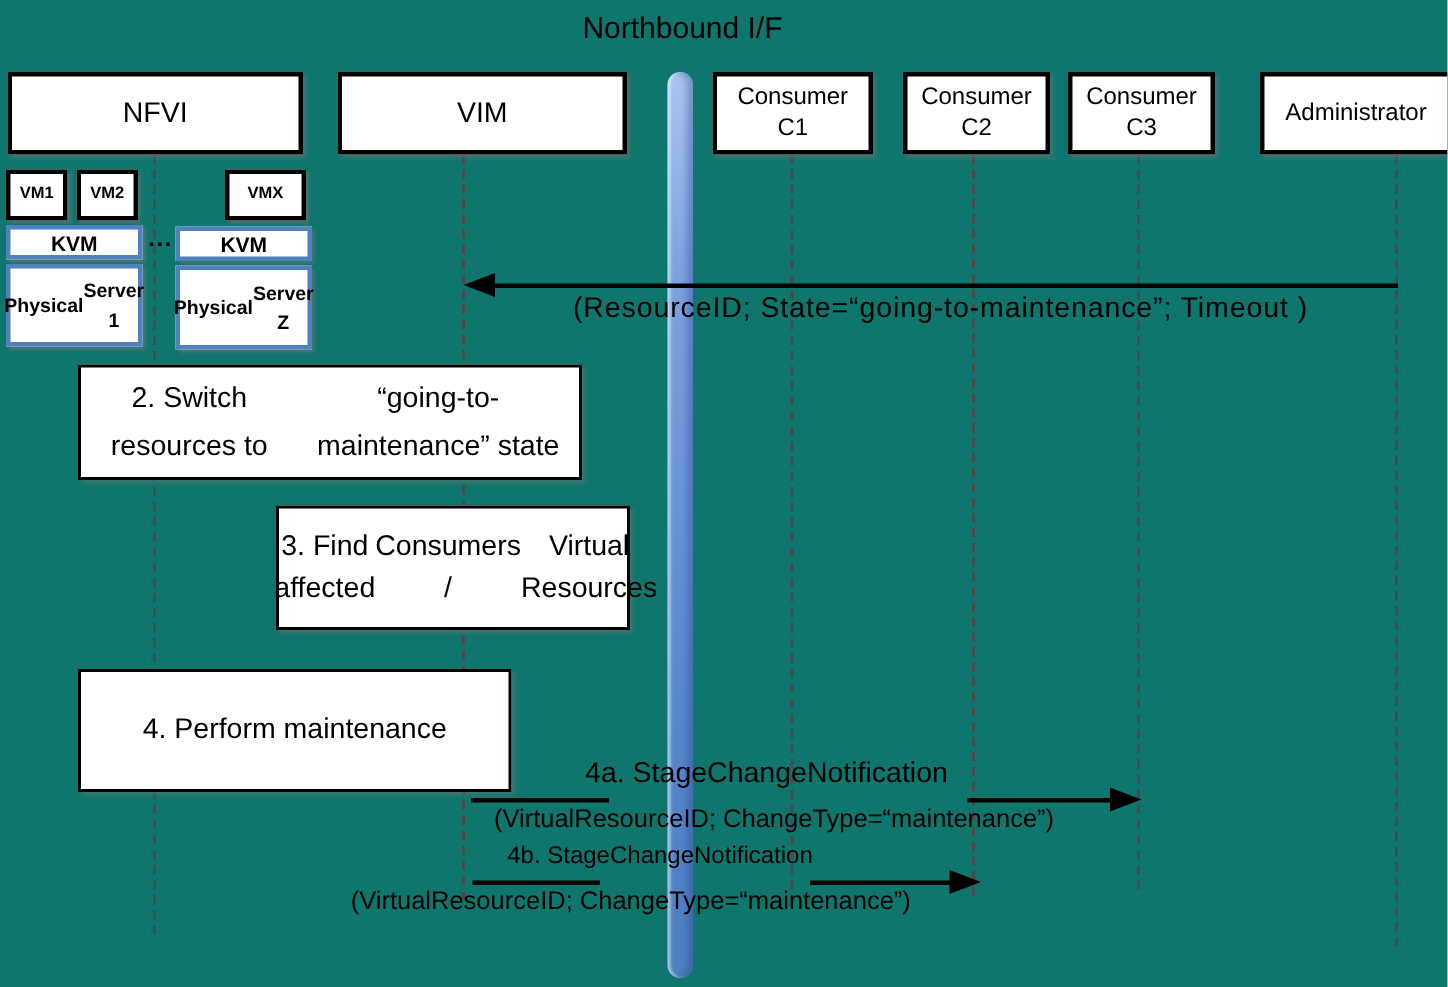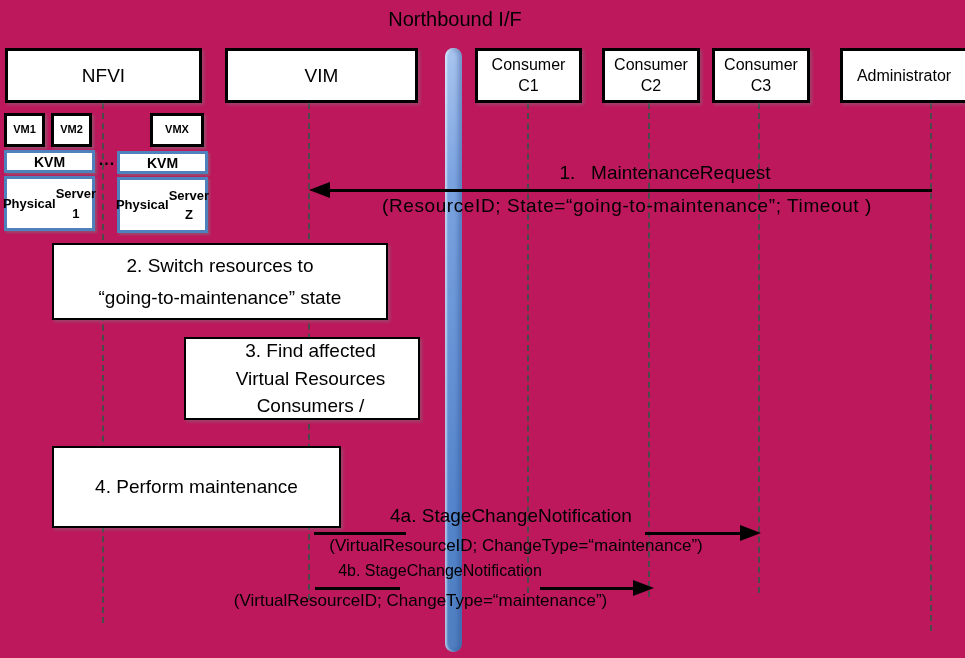--- a/index.html
+++ b/index.html
@@ -1,17 +1,17 @@
 <!DOCTYPE html>
 <html><head>
 <meta charset="utf-8">
 <style>
   html,body{margin:0;padding:0;background:#fff;}
   #stage{
-    position:relative;width:965px;height:658px;background:#be185d;overflow:hidden;
+    position:relative;width:965px;height:658px;background:#0f766e;overflow:hidden;
     font-family:"Liberation Sans",sans-serif;color:#000;
   }
   .actor-box{
     position:absolute;top:48px;height:55px;background:#fff;border:3px solid #000;
     display:flex;flex-direction:column;align-items:center;justify-content:center;
     text-align:center;box-sizing:border-box;z-index:3;box-shadow:2px 2px 3px rgba(120,120,120,.45);
   }
   .actor-box .l1{display:block;}
   .lifeline{position:absolute;top:103px;width:0;border-left:2px dashed #4a4a4a;z-index:1;}
   .bar{
@@ -21,21 +21,21 @@
   }
   .small-box{
     position:absolute;background:#fff;box-sizing:border-box;z-index:3;
     display:flex;flex-direction:row;align-items:center;justify-content:center;
     text-align:center;box-shadow:2px 2px 2px rgba(120,120,120,.5);
   }
   .vm{border:3px solid #000;font-size:11px;font-weight:bold;line-height:1.25;}
   .blue{border:3px solid #4f81bd;font-weight:bold;}
   .step-box{
     position:absolute;background:#fff;border:2px solid #000;box-sizing:border-box;z-index:3;
-    display:flex;flex-direction:column;align-items:center;justify-content:center;
+    display:flex;flex-direction:row;align-items:center;justify-content:center;
     text-align:center;font-size:19px;line-height:1.65;box-shadow:2px 2px 3px rgba(120,120,120,.45);
   }
   .caption{position:absolute;text-align:center;z-index:4;white-space:nowrap;}
   .msg-line{position:absolute;height:3px;background:#000;z-index:5;}
   .tri-left{position:absolute;width:0;height:0;border-top:8px solid transparent;border-bottom:8px solid transparent;border-right:21px solid #000;z-index:5;}
   .tri-right{position:absolute;width:0;height:0;border-top:8px solid transparent;border-bottom:8px solid transparent;border-left:21px solid #000;z-index:5;}
   .title{position:absolute;left:340px;top:8px;width:230px;text-align:center;font-size:20px;z-index:3;}
   .ellipsis{position:absolute;left:94px;top:151px;width:26px;text-align:center;font-size:16px;font-weight:bold;letter-spacing:1px;z-index:4;}
   .pre{white-space:pre;}
 </style>
@@ -98,34 +98,33 @@
   </div>
   <div class="small-box blue" style="left:4px;top:176px;width:91px;height:55px;font-size:13px;line-height:1.5;">
     <span>Physical</span>
     <span>Server 1</span>
   </div>
   <div class="small-box blue" style="left:117px;top:177px;width:91px;height:56px;font-size:13px;line-height:1.5;">
     <span>Physical</span>
     <span>Server Z</span>
   </div>
 
-  <div class="caption pre" style="left:525px;top:162px;width:280px;font-size:19px;">1.   MaintenanceRequest</div>
   <div class="msg-line" style="left:314px;top:189px;width:618px;"></div>
   <div class="tri-left" style="left:309px;top:182px;"></div>
   <div class="caption" style="left:318px;top:195px;width:618px;font-size:19px;letter-spacing:0.6px;">(ResourceID; State=“going-to-maintenance”; Timeout )</div>
 
   <div class="step-box" style="left:52px;top:243px;width:336px;height:77px;">
     <span>2. Switch resources to</span>
     <span>“going-to-maintenance” state</span>
   </div>
 
   <div class="step-box" style="left:184px;top:337px;width:236px;height:83px;line-height:1.45;padding-left:17px;">
     <span>3. Find affected</span>
+    <span>Consumers /</span>
     <span>Virtual Resources</span>
-    <span>Consumers /</span>
   </div>
 
   <div class="step-box" style="left:52px;top:434px;width:289px;height:82px;margin-top:12px;">
     <span>4. Perform maintenance</span>
   </div>
 
   <div class="caption" style="left:376px;top:505px;width:270px;font-size:19px;">4a. StageChangeNotification</div>
   <div class="msg-line" style="left:314px;top:532px;width:92px;"></div>
   <div class="msg-line" style="left:645px;top:532px;width:98px;"></div>
   <div class="tri-right" style="left:740px;top:525px;"></div>

